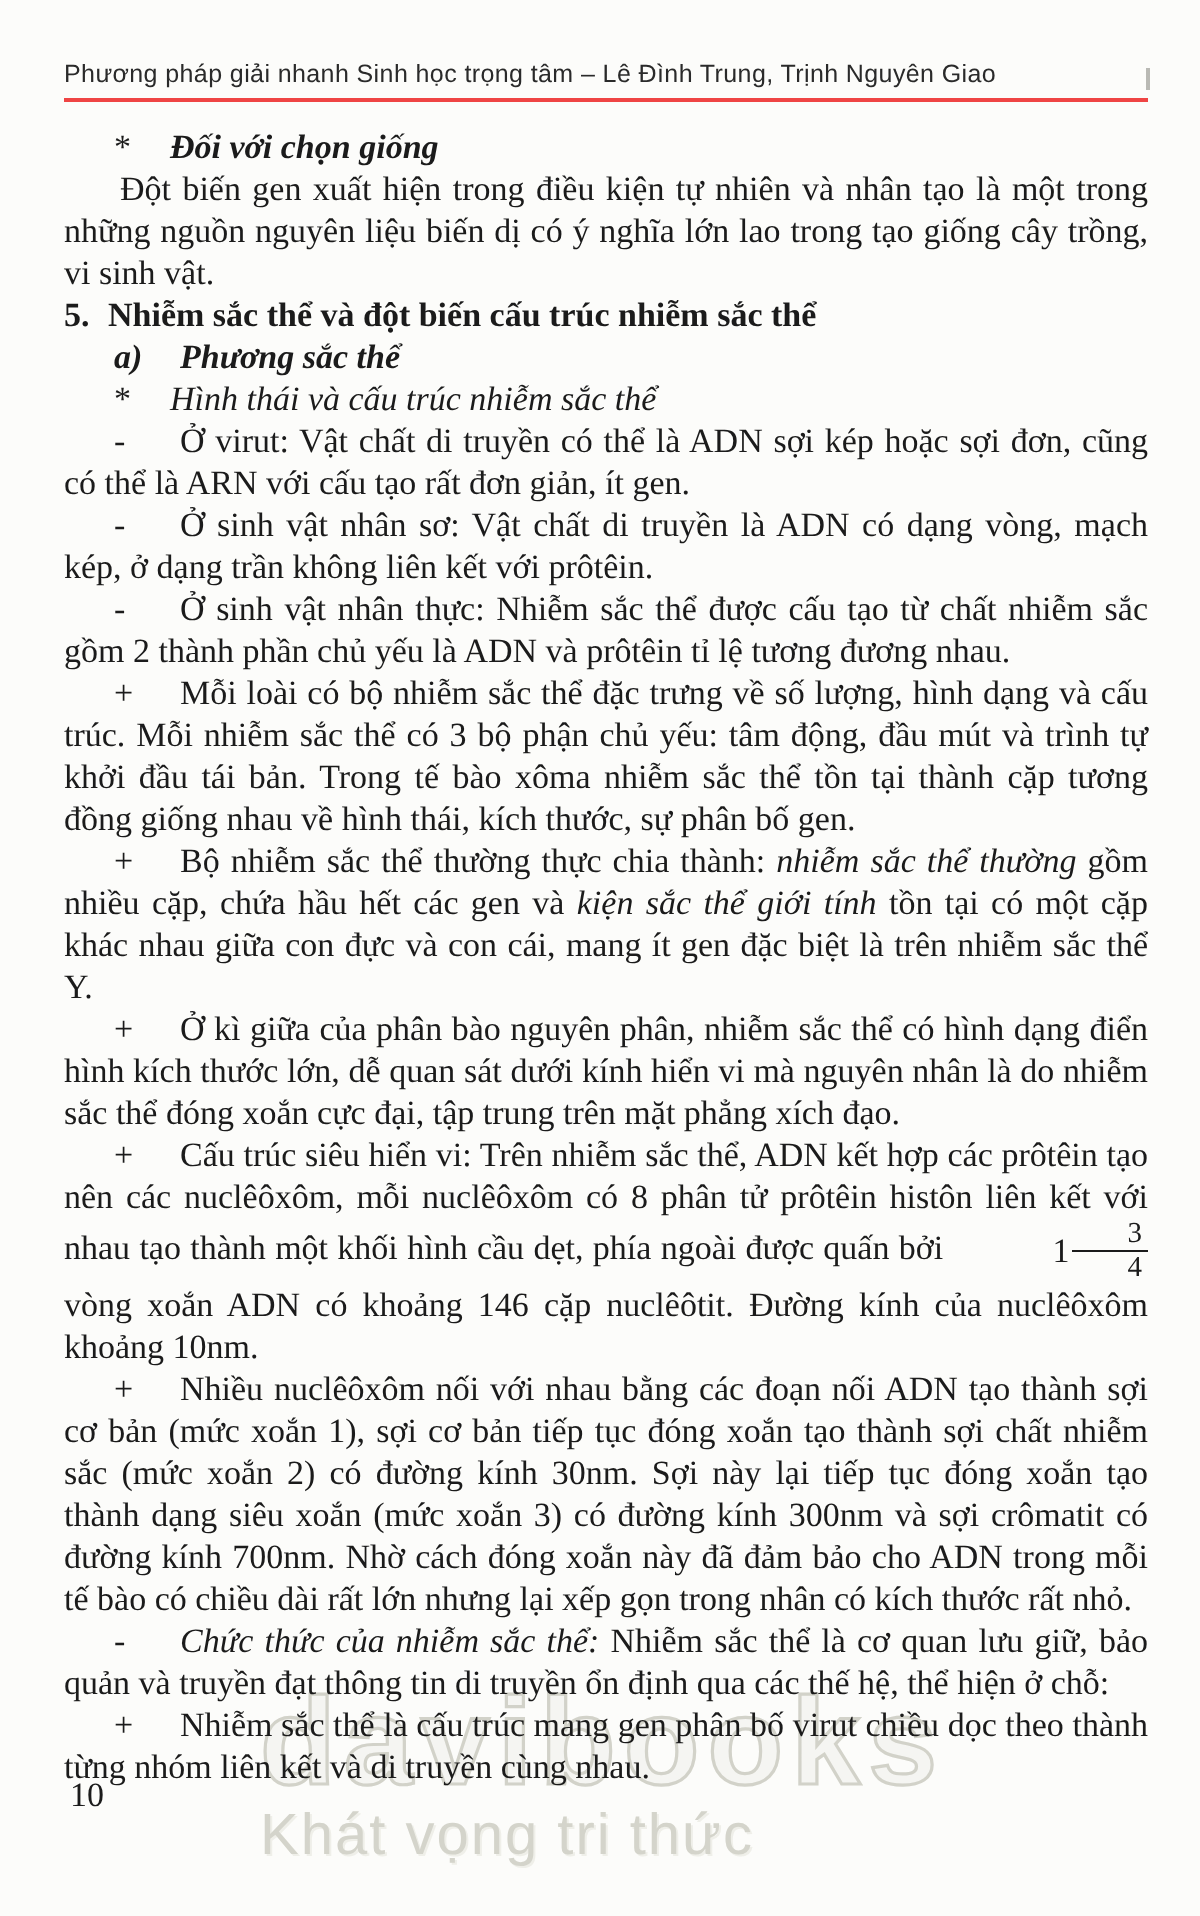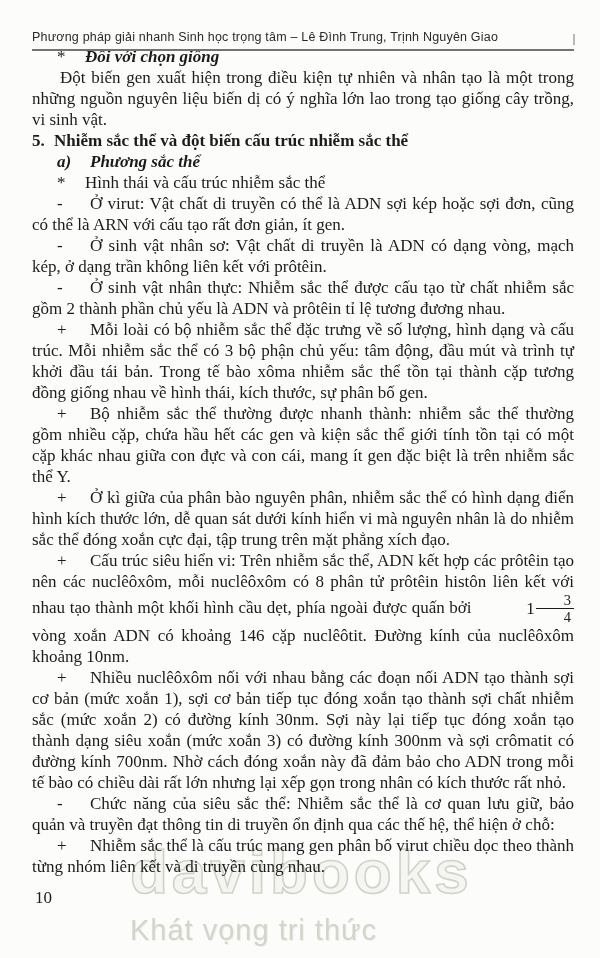--- a/index.html
+++ b/index.html
@@ -7,38 +7,38 @@
     position:relative;width:600px;height:958px;margin:0 auto;
     background:#fcfcfa;overflow:hidden;
     font-family:"Liberation Serif","DejaVu Serif",serif;
     color:#1b1b1b;
   }
   
   .running-head{
     position:absolute;top:30px;left:32px;right:26px;
     font-family:"Liberation Sans","DejaVu Sans",sans-serif;
     font-size:12.5px;color:#2a2a2a;letter-spacing:.2px;
-    padding-bottom:5px;border-bottom:2px solid #737373;
+    padding-bottom:5px;border-bottom:2px solid #ef4444;
     z-index:2;
   }
   .rule-tick{
     position:absolute;top:34px;right:25px;width:2px;height:11px;
     background:#b9b9b4;z-index:2;
   }
   
   .content{
-    position:absolute;top:46px;left:32px;right:26px;z-index:1;
+    position:absolute;top:63px;left:32px;right:26px;z-index:1;
     font-size:17px;line-height:21px;text-align:justify;
   }
   .para{margin:0;text-indent:25px;}
   .para.noind{text-indent:0;}
   .para.ind28{text-indent:28px;}
   .bold{font-weight:bold;}
   .bi{font-weight:bold;font-style:italic;}
-  .it{}
+  .it{font-style:italic;}
   .marker{display:inline-block;text-indent:0;}
   .w22{width:22px;}
   .w28{width:28px;}
   .w33{width:33px;}
   
   .mfrac{display:inline-block;vertical-align:middle;white-space:nowrap;}
   .mfrac .whole{display:inline-block;vertical-align:middle;}
   .mfrac .stack{
     display:inline-block;vertical-align:middle;text-align:center;
     font-size:14.5px;line-height:1.12;margin-left:1px;
@@ -55,21 +55,21 @@
     pointer-events:none;text-align:left;user-select:none;
   }
   .wm-brand{
     font-family:"Liberation Sans","DejaVu Sans",sans-serif;
     font-size:62px;font-weight:bold;letter-spacing:4px;line-height:.95;
     color:rgba(215,215,207,0.18);
     -webkit-text-stroke:1.6px #d2d2c9;
   }
   .wm-slogan{
     font-family:"Liberation Sans","DejaVu Sans",sans-serif;
-    font-size:29px;color:#d4d4cb;letter-spacing:1px;margin-top:12px;
+    font-size:29px;color:#d4d4cb;letter-spacing:1px;margin-top:0;
     text-shadow:1px 1px 0 #efefe9;
   }
 </style>
 </head>
 <body>
 
 <div class="page">
 
   <div class="watermark">
     <div class="wm-brand">davibooks</div>
@@ -94,29 +94,29 @@
     <p class="para"><span class="marker w28">*</span><span class="it">Hình thái và cấu trúc nhiễm sắc thể</span></p>
 
     <p class="para"><span class="marker w33">-</span><span>Ở virut: Vật chất di truyền có thể là ADN sợi kép hoặc sợi đơn, cũng có thể là ARN với cấu tạo rất đơn giản, ít gen.</span></p>
 
     <p class="para"><span class="marker w33">-</span><span>Ở sinh vật nhân sơ: Vật chất di truyền là ADN có dạng vòng, mạch kép, ở dạng trần không liên kết với prôtêin.</span></p>
 
     <p class="para"><span class="marker w33">-</span><span>Ở sinh vật nhân thực: Nhiễm sắc thể được cấu tạo từ chất nhiễm sắc gồm 2 thành phần chủ yếu là ADN và prôtêin tỉ lệ tương đương nhau.</span></p>
 
     <p class="para"><span class="marker w33">+</span><span>Mỗi loài có bộ nhiễm sắc thể đặc trưng về số lượng, hình dạng và cấu trúc. Mỗi nhiễm sắc thể có 3 bộ phận chủ yếu: tâm động, đầu mút và trình tự khởi đầu tái bản. Trong tế bào xôma nhiễm sắc thể tồn tại thành cặp tương đồng giống nhau về hình thái, kích thước, sự phân bố gen.</span></p>
 
-    <p class="para"><span class="marker w33">+</span><span>Bộ nhiễm sắc thể thường được nhanh thành: </span><span class="it">nhiễm sắc thể thường</span><span> gồm nhiều cặp, chứa hầu hết các gen và </span><span class="it">kiện sắc thể giới tính</span><span> tồn tại có một cặp khác nhau giữa con đực và con cái, mang ít gen đặc biệt là trên nhiễm sắc thể Y.</span></p>
+    <p class="para"><span class="marker w33">+</span><span>Bộ nhiễm sắc thể thường thực chia thành: </span><span class="it">nhiễm sắc thể thường</span><span> gồm nhiều cặp, chứa hầu hết các gen và </span><span class="it">kiện sắc thể giới tính</span><span> tồn tại có một cặp khác nhau giữa con đực và con cái, mang ít gen đặc biệt là trên nhiễm sắc thể Y.</span></p>
 
     <p class="para"><span class="marker w33">+</span><span>Ở kì giữa của phân bào nguyên phân, nhiễm sắc thể có hình dạng điển hình kích thước lớn, dễ quan sát dưới kính hiển vi mà nguyên nhân là do nhiễm sắc thể đóng xoắn cực đại, tập trung trên mặt phẳng xích đạo.</span></p>
 
     <p class="para"><span class="marker w33">+</span><span>Cấu trúc siêu hiển vi: Trên nhiễm sắc thể, ADN kết hợp các prôtêin tạo nên các nuclêôxôm, mỗi nuclêôxôm có 8 phân tử prôtêin histôn liên kết với nhau tạo thành một khối hình cầu dẹt, phía ngoài được quấn bởi </span><span class="mfrac"><span class="whole">1</span><span class="stack"><span class="num">3</span><span class="den">4</span></span></span><span> vòng xoắn ADN có khoảng 146 cặp nuclêôtit. Đường kính của nuclêôxôm khoảng 10nm.</span></p>
 
     <p class="para"><span class="marker w33">+</span><span>Nhiều nuclêôxôm nối với nhau bằng các đoạn nối ADN tạo thành sợi cơ bản (mức xoắn 1), sợi cơ bản tiếp tục đóng xoắn tạo thành sợi chất nhiễm sắc (mức xoắn 2) có đường kính 30nm. Sợi này lại tiếp tục đóng xoắn tạo thành dạng siêu xoắn (mức xoắn 3) có đường kính 300nm và sợi crômatit có đường kính 700nm. Nhờ cách đóng xoắn này đã đảm bảo cho ADN trong mỗi tế bào có chiều dài rất lớn nhưng lại xếp gọn trong nhân có kích thước rất nhỏ.</span></p>
 
-    <p class="para"><span class="marker w33">-</span><span class="it">Chức năng của siêu sắc thể:</span><span> Nhiễm sắc thể là cơ quan lưu giữ, bảo quản và truyền đạt thông tin di truyền ổn định qua các thế hệ, thể hiện ở chỗ:</span></p>
+    <p class="para"><span class="marker w33">-</span><span class="it">Chức thức của nhiễm sắc thể:</span><span> Nhiễm sắc thể là cơ quan lưu giữ, bảo quản và truyền đạt thông tin di truyền ổn định qua các thế hệ, thể hiện ở chỗ:</span></p>
 
     <p class="para"><span class="marker w33">+</span><span>Nhiễm sắc thể là cấu trúc mang gen phân bố virut chiều dọc theo thành từng nhóm liên kết và di truyền cùng nhau.</span></p>
 
 
   </div>
 
   <div class="pagenum">10</div>
 
 </div>
 

